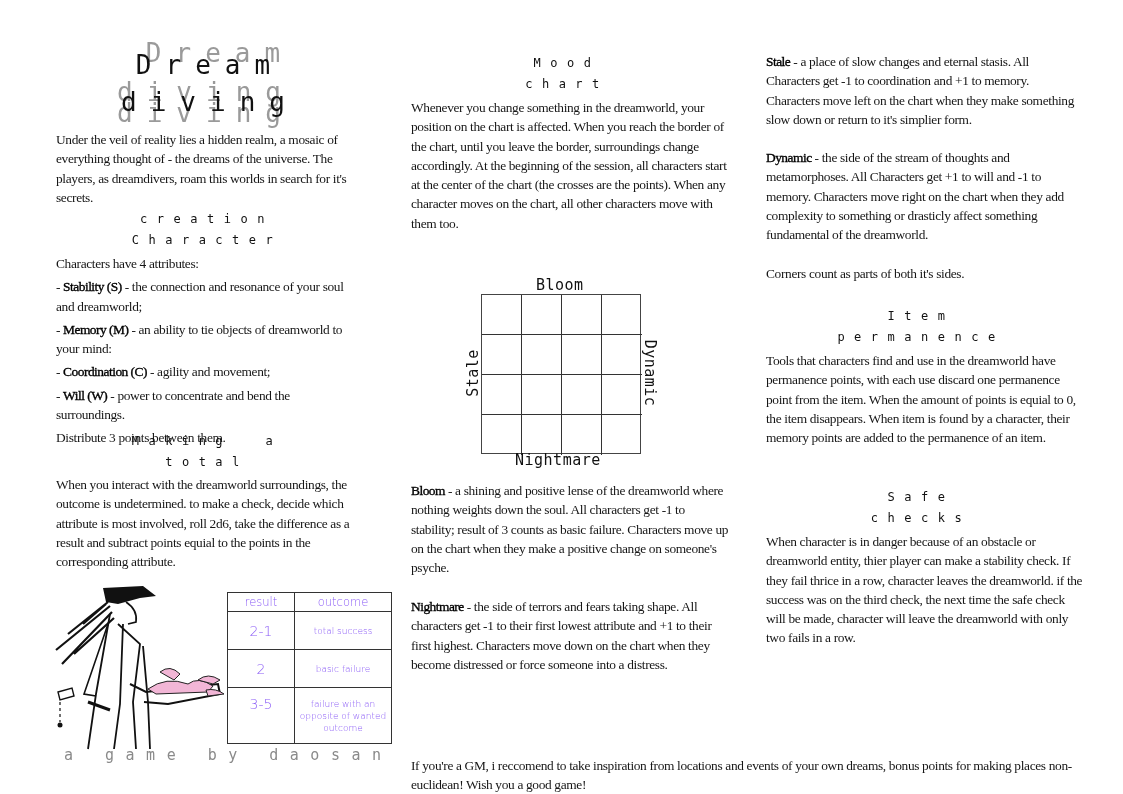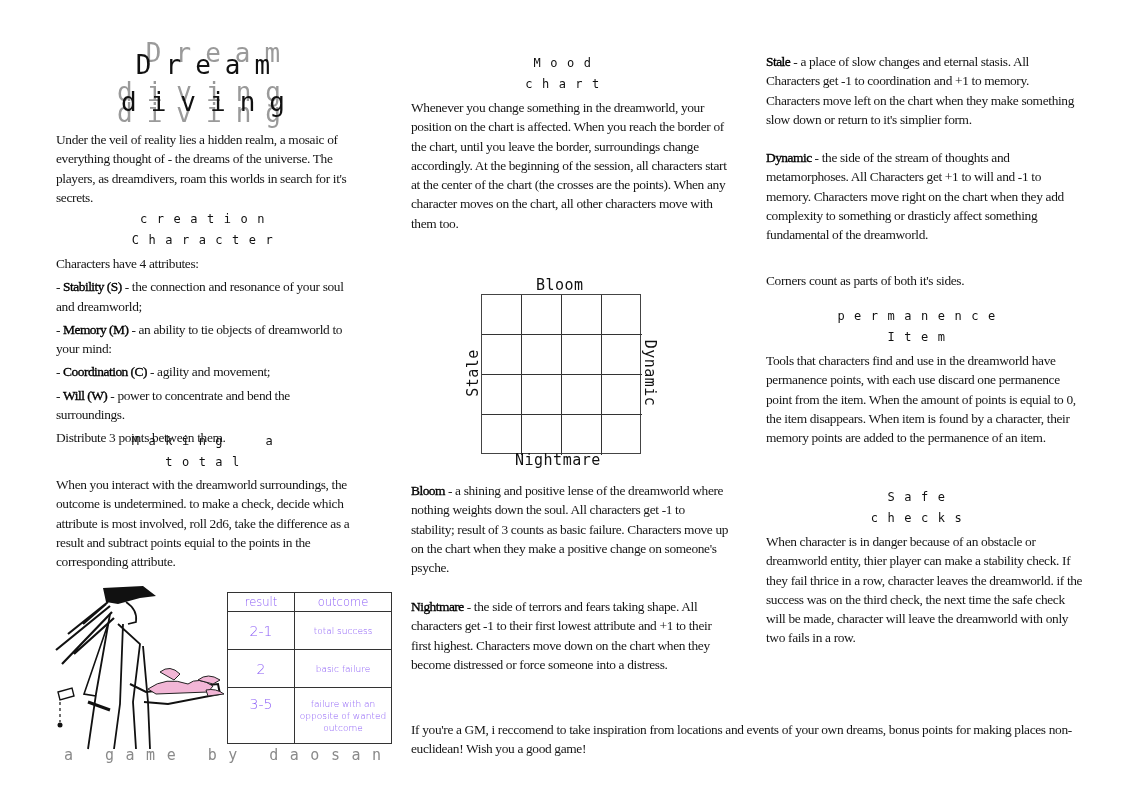--- a/index.html
+++ b/index.html
@@ -63,21 +63,21 @@
   .axis-label {
     position: absolute; font-family: "DejaVu Sans Mono", monospace; font-size: 15px; color: #111;
     letter-spacing: 0.5px; white-space: nowrap;
   }
 
   .credit {
     position: absolute; left: 64px; top: 746px;
     font-family: "DejaVu Sans Mono", monospace; font-size: 15px; letter-spacing: 11.5px;
     color: #8a8a8a; white-space: nowrap;
   }
-  .gm-note { position: absolute; left: 407px; top: 716px; width: 680px; }
+  .gm-note { position: absolute; left: 407px; top: 752px; width: 680px; }
   .illustration { position: absolute; left: 48px; top: 584px; width: 178px; height: 168px; }
 </style>
 </head>
 <body>
 
 <div class="title-wrap">
   <div class="title-line title-shadow" style="top:-2px;left:10px;">Dream</div>
   <div class="title-line title-main" style="top:10px;">Dream</div>
   <div class="title-line title-shadow" style="top:37px;left:-4px;">diving</div>
   <div class="title-line title-shadow" style="top:58px;left:-4px;">diving</div>
@@ -191,25 +191,25 @@
   <div class="axis-label" style="left:34px;top:157px;">Nightmare</div>
   <div class="axis-label" style="left:-38px;top:70px;transform:rotate(-90deg);transform-origin:center;width:60px;text-align:center;">Stale</div>
   <div class="axis-label" style="left:134px;top:70px;transform:rotate(90deg);transform-origin:center;width:70px;text-align:center;">Dynamic</div>
 </div>
 
 <p class="body-text gm-note">If you're a GM, i reccomend to take inspiration from locations and events of your own dreams, bonus points for making places non-euclidean! Wish you a good game!</p>
 
 <div class="col col3">
   <p class="body-text" style="position:absolute;top:48px;width:318px;"><b>Stale</b><span> - a place of slow changes and eternal stasis. All Characters get -1 to coordination and +1 to memory. Characters move left on the chart when they make something slow down or return to it's simplier form.</span></p>
   <p class="body-text" style="position:absolute;top:144px;width:318px;"><b>Dynamic</b><span> - the side of the stream of thoughts and metamorphoses. All Characters get +1 to will and -1 to memory. Characters move right on the chart when they add complexity to something or drasticly affect something fundamental of the dreamworld.</span></p>
-  <p class="body-text" style="position:absolute;top:267px;width:318px;">Corners count as parts of both it's sides.</p>
+  <p class="body-text" style="position:absolute;top:260px;width:318px;">Corners count as parts of both it's sides.</p>
 
   <div style="position:absolute;top:306px;width:318px;">
+    <p class="heading">Item</p>
     <p class="heading">permanence</p>
-    <p class="heading">Item</p>
   </div>
   <p class="body-text" style="position:absolute;top:347px;width:318px;">Tools that characters find and use in the dreamworld have permanence points, with each use discard one permanence point from the item. When the amount of points is equial to 0, the item disappears. When item is found by a character, their memory points are added to the permanence of an item.</p>
 
   <div style="position:absolute;top:487px;width:318px;">
     <p class="heading">Safe</p>
     <p class="heading">checks</p>
   </div>
   <p class="body-text" style="position:absolute;top:528px;width:318px;">When character is in danger because of an obstacle or dreamworld entity, thier player can make a stability check. If they fail thrice in a row, character leaves the dreamworld. if the success was on the third check, the next time the safe check will be made, character will leave the dreamworld with only two fails in a row.</p>
 </div>
 

